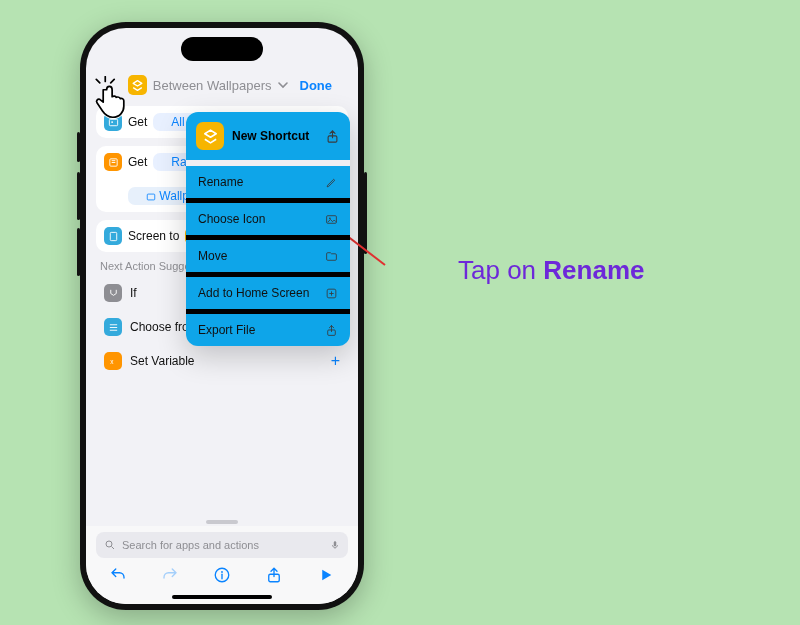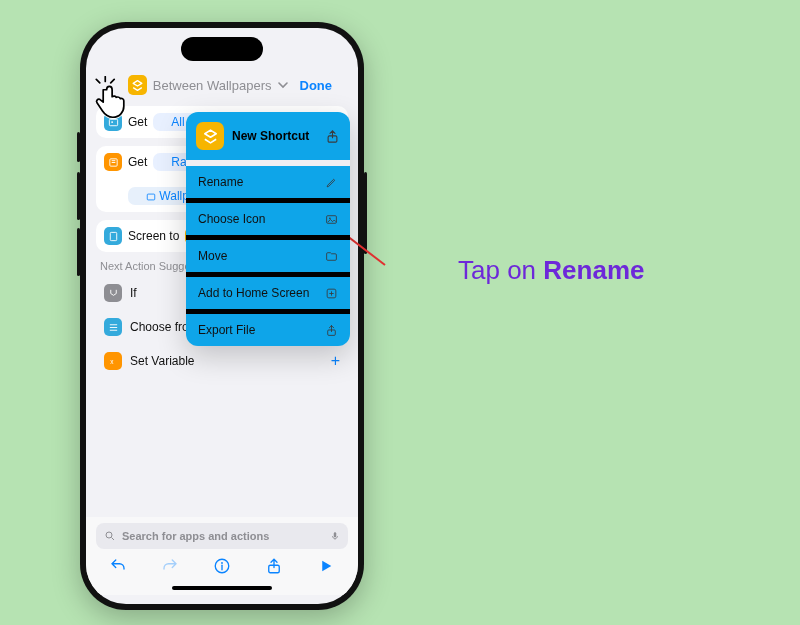--- a/index.html
+++ b/index.html
@@ -72,21 +72,21 @@
   .sugg{ display:flex; align-items:center; justify-content:space-between; padding:8px 8px; font-size:12px; color:#111;}
   .sugg + .sugg{ }
   .sugg .left{display:flex;align-items:center;gap:8px;}
   .sicon{width:18px;height:18px;border-radius:5px;display:flex;align-items:center;justify-content:center;}
   .sicon.gray{background:#8e8e93;}
   .sicon.blue{background:#34aadc;}
   .sicon.orange{background:#ff9500;}
   .plus{color:#0a84ff;font-size:16px;font-weight:300;}
 
   
-  .bottombar{ position:absolute; left:0; right:0; bottom:9px; height:78px; background:#f8f8f9;font-weight:bold; }
+  .bottombar{ position:absolute; left:0; right:0; bottom:0; height:78px; background:#f8f8f9; }
   .search{ margin:6px 10px 0; height:26px; background:#e9e9ee; border-radius:8px; display:flex; align-items:center; padding:0 8px; gap:6px; color:#8e8e93; font-size:11px;}
   .toolbar{ display:flex; justify-content:space-around; align-items:center; height:34px; padding:0 6px;}
   .toolbar span{ color:#0a84ff; }
   .homebar{ position:absolute; bottom:5px; left:50%; transform:translateX(-50%); width:100px; height:4px; background:#000; border-radius:3px;}
   .grabber{ position:absolute; bottom:80px; left:50%; transform:translateX(-50%); width:32px; height:4px; background:#c9c9cf; border-radius:3px;}
 
   
   .scrim{ position:absolute; inset:0; background:rgba(0,0,0,0); z-index:5;}
   .popover{
     position:absolute; top:84px; left:100px; width:164px;

